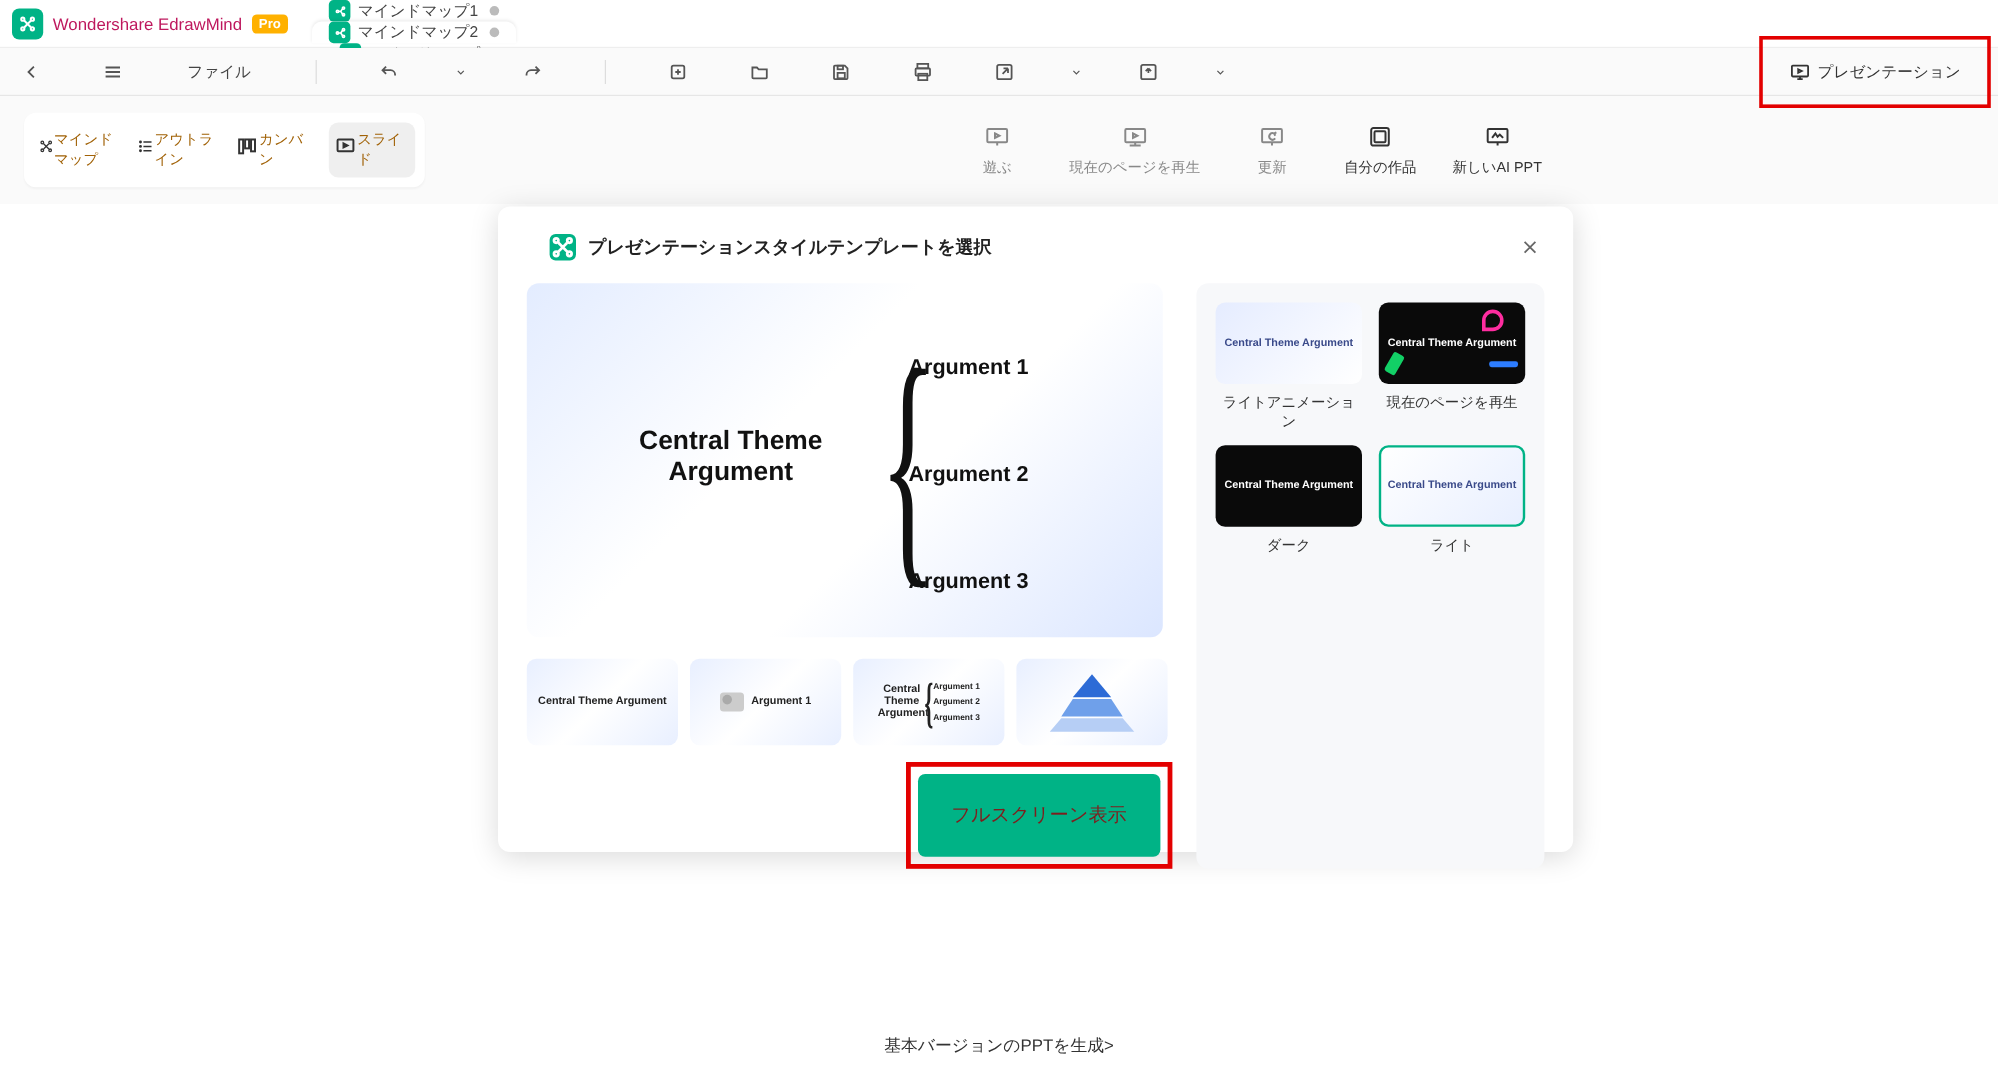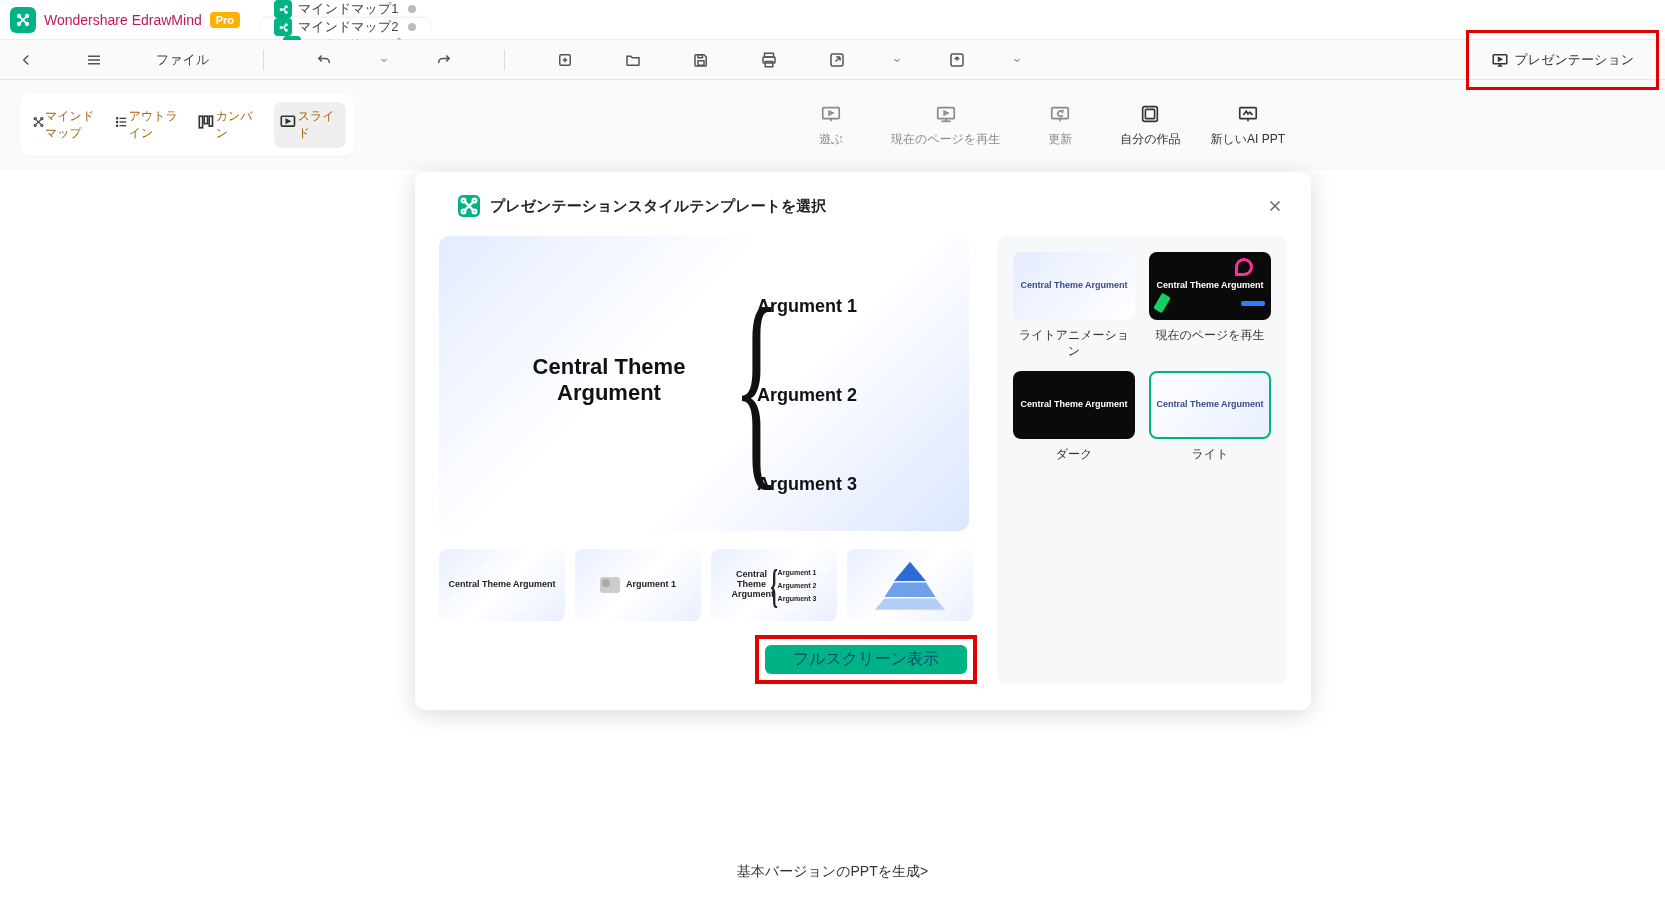--- a/index.html
+++ b/index.html
@@ -75,21 +75,21 @@
 .swatch.light-anim { background:linear-gradient(135deg,#e5ecff,#fff); color:#3a4a8a;}
 .swatch.dark-anim { background:#0a0a0a; color:#fff;}
 .swatch.dark { background:#0a0a0a; color:#fff;}
 .swatch.light { background:linear-gradient(135deg,#fff,#e8efff); color:#3a4a8a;}
 .swatch .deco1{position:absolute;width:18px;height:18px;border:3px solid #ff2da0;border-radius:50% 50% 50% 0;top:6px;right:18px;}
 .swatch .deco2{position:absolute;width:24px;height:5px;background:#2d7dff;bottom:14px;right:6px;border-radius:2px;}
 .swatch .deco3{position:absolute;width:10px;height:18px;background:#12d066;left:8px;bottom:8px;transform:rotate(30deg);border-radius:2px;}
 
 .fullscreen-btn-wrap { display:flex; justify-content:flex-end; margin-top:14px; }
 .fullscreen-highlight { border:4px solid #e30000; padding:6px; display:inline-block;}
-.fullscreen-btn { background:#00b386; color:#0c4a6e; font-size:16px; padding:4px 28px; border-radius:6px; cursor:pointer; border:none; }
+.fullscreen-btn { background:#00b386; color:#7f1d1d; font-size:16px; padding:24px 28px; border-radius:6px; cursor:pointer; border:none; }
 
 .sml{font-size:9px;line-height:1.1;}
 </style>
 </head>
 <body>
 
 <div class="title-bar">
   <div class="logo-box">
     <svg viewBox="0 0 24 24" fill="none" stroke="#fff" stroke-width="2.5">
         <circle cx="6" cy="6" r="2"></circle>

